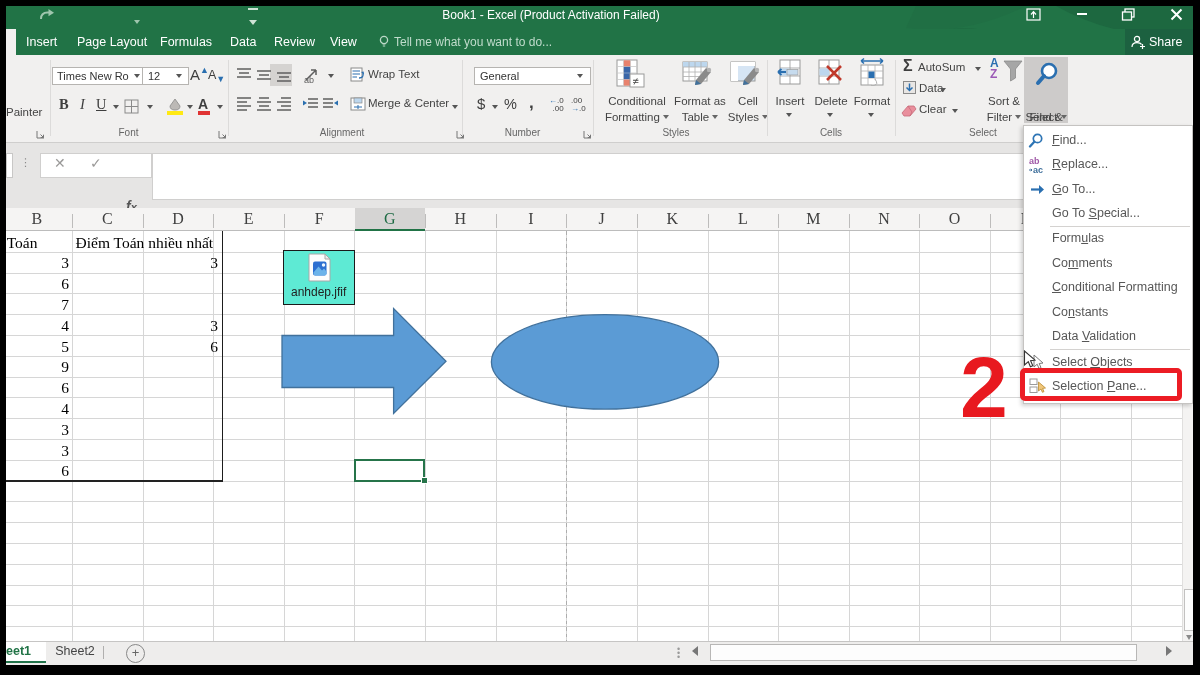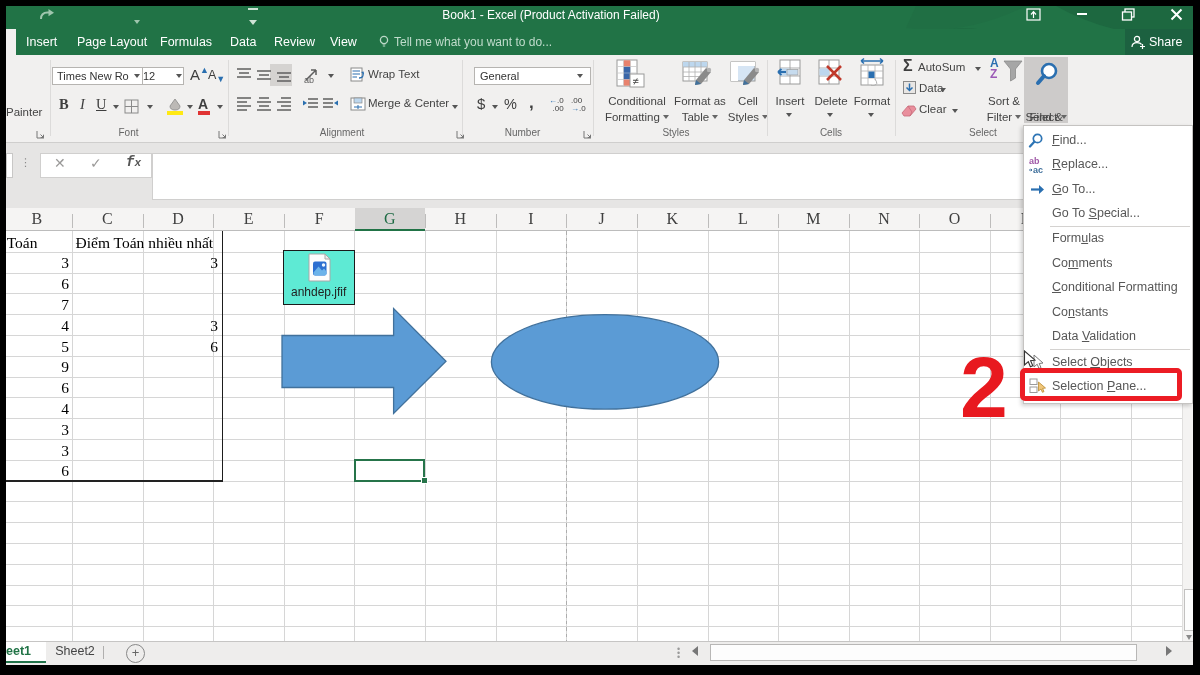--- a/index.html
+++ b/index.html
@@ -1,19 +1,19 @@
 <!DOCTYPE html>
 <html><head>
 <meta charset="utf-8">
 <style>
   html,body{margin:0;padding:0;}
   #stage{position:relative;width:1200px;height:675px;background:#000;overflow:hidden;
     font-family:"Liberation Sans", sans-serif;}
   .abs{position:absolute;}
-  .ser{font-family:Liberation Mono, monospace;}
+  .ser{font-family:Liberation Sans, sans-serif;margin-top:44px;}
   
   #win{position:absolute;left:6px;top:6px;width:1187px;height:659px;background:#f1f0ef;overflow:hidden;}
   
   #titlebar{position:absolute;left:0;top:0;width:1188px;height:22.5px;background:#217346;}
   #tabrow{position:absolute;left:0;top:22.5px;width:1188px;height:26px;background:#217346;}
   .tab{position:absolute;top:0;height:26px;line-height:26px;color:#fff;font-size:12.5px;}
   #ribbon{position:absolute;left:0;top:48.5px;width:1188px;height:87.5px;background:#f1f0ef;border-bottom:1px solid #cfcecd;}
   .gsep{position:absolute;top:5px;width:1px;height:76px;background:#dcdbda;}
   .glabel{position:absolute;top:72.5px;font-size:10px;color:#666;text-align:center;}
   .rtext{font-size:11.5px;color:#444;}
@@ -98,21 +98,21 @@
   </div>
 
   <div id="ribbon">
     <div class="abs rtext" style="left:0;top:51px">Painter</div>
     <svg class="abs" style="left:30px;top:75px" width="9" height="9" viewBox="0 0 9 9">
           <path d="M1 1 L1 8 L8 8 M4.5 4.5 L7.5 7.5 M7.5 4.7 L7.5 7.5 L4.7 7.5" fill="none" stroke="#777" stroke-width="1"></path>
         </svg>
     <div class="gsep" style="left:43.5px"></div>
 
     <div class="combo" style="left:46px;top:12.5px;width:88px;height:16px;line-height:16px;padding-left:4px">Times New Ro<span class="caret2" style="left:81px;top:6px"></span></div>
-    <div class="combo" style="left:136px;top:12.5px;width:40px;height:16px;line-height:16px;">12<span class="caret2" style="left:33px;top:6px"></span></div>
+    <div class="combo" style="left:136px;top:12.5px;width:40px;height:16px;line-height:16px;padding-left:5px">12<span class="caret2" style="left:33px;top:6px"></span></div>
     <div class="abs" style="left:184px;top:11px;font-size:15px;color:#3e3e3e">A<span style="font-size:9px;color:#2a6fb0;position:relative;top:-7px">▲</span></div>
     <div class="abs" style="left:202px;top:13px;font-size:12.5px;color:#3e3e3e">A<span style="font-size:9px;color:#2a6fb0;position:relative;top:3px">▼</span></div>
     <div class="abs" style="left:53px;top:41px;font-size:14.5px;font-weight:bold;color:#3e3e3e;font-family:'Liberation Serif',serif">B</div>
     <div class="abs" style="left:74px;top:41px;font-size:14.5px;font-style:italic;color:#3e3e3e;font-family:'Liberation Serif',serif">I</div>
     <div class="abs" style="left:90px;top:41px;font-size:14.5px;text-decoration:underline;color:#3e3e3e;font-family:'Liberation Serif',serif">U</div>
     <div class="caret2" style="left:107px;top:50px"></div>
     <svg class="abs" style="left:118px;top:44px" width="15" height="15" viewBox="0 0 15 15">
           <rect x="1" y="1" width="13" height="13" fill="none" stroke="#8a8a8a" stroke-width="1"></rect>
           <path d="M7.5 1 V14 M1 7.5 H14" stroke="#8a8a8a" stroke-width="1"></path>
         </svg>

